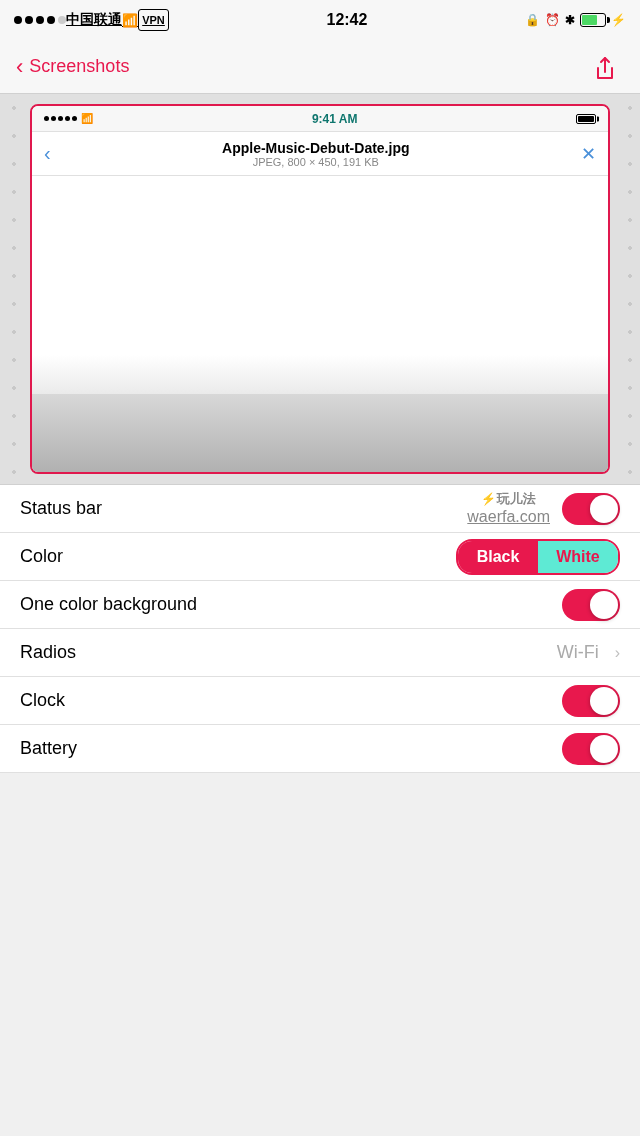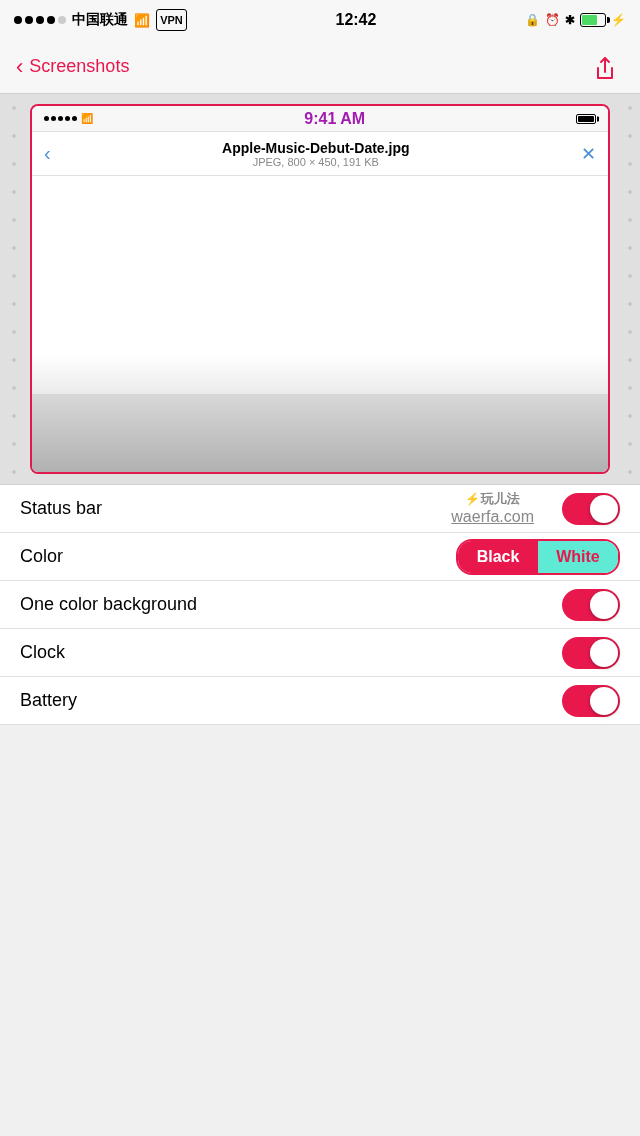--- a/index.html
+++ b/index.html
@@ -22,21 +22,22 @@
       display: flex;
       align-items: center;
       justify-content: space-between;
       padding: 0 14px;
       font-size: 15px;
       font-weight: 600;
     }
     .status-bar-left {
       display: flex;
       align-items: center;
-      gap: 6px;
+      gap: 0;
+      text-decoration: underline;
     }
     .status-dots {
       display: flex; gap: 3px;
     }
     .status-dot {
       width: 8px; height: 8px;
       border-radius: 50%;
       background: #000;
     }
     .status-carrier {
@@ -186,21 +187,21 @@
     .inner-dots {
       display: flex; gap: 2px;
     }
     .inner-dot {
       width: 5px; height: 5px; border-radius: 50%; background: #000;
     }
     .inner-wifi {
       font-size: 10px;
     }
     .inner-time {
-      font-size: 16px; font-weight: 600; color: #a21caf;
+      font-size: 12px; font-weight: 600; color: #0f766e;
     }
     .inner-battery {
       width: 20px; height: 10px;
       border: 1.5px solid #000;
       border-radius: 2px;
       position: relative;
       display: inline-flex;
       align-items: center;
       padding: 1px;
     }
@@ -287,21 +288,21 @@
 
     .settings-label {
       font-size: 18px;
       color: #000;
       font-weight: 400;
     }
 
     .settings-row-right {
       display: flex;
       align-items: center;
-      gap: 28px;
+      gap: 12px;
     }
 
     
     .waerfa-logo {
       font-size: 11px;
       color: #888;
       text-align: center;
       line-height: 1.2;
     }
 
@@ -465,20 +466,27 @@
     </div>
   </div>
 
   <div class="settings-row">
     <span class="settings-label">One color background</span>
     <div class="toggle">
       <div class="toggle-knob"></div>
     </div>
   </div>
 
+  <div class="settings-row">
+    <span class="settings-label">Radios</span>
+    <div class="settings-row-right">
+      <span class="settings-value">Wi-Fi</span>
+      <span class="chevron-right">›</span>
+    </div>
+  </div>
 
   <div class="settings-row">
     <span class="settings-label">Clock</span>
     <div class="toggle">
       <div class="toggle-knob"></div>
     </div>
   </div>
 
   <div class="settings-row">
     <span class="settings-label">Battery</span>

